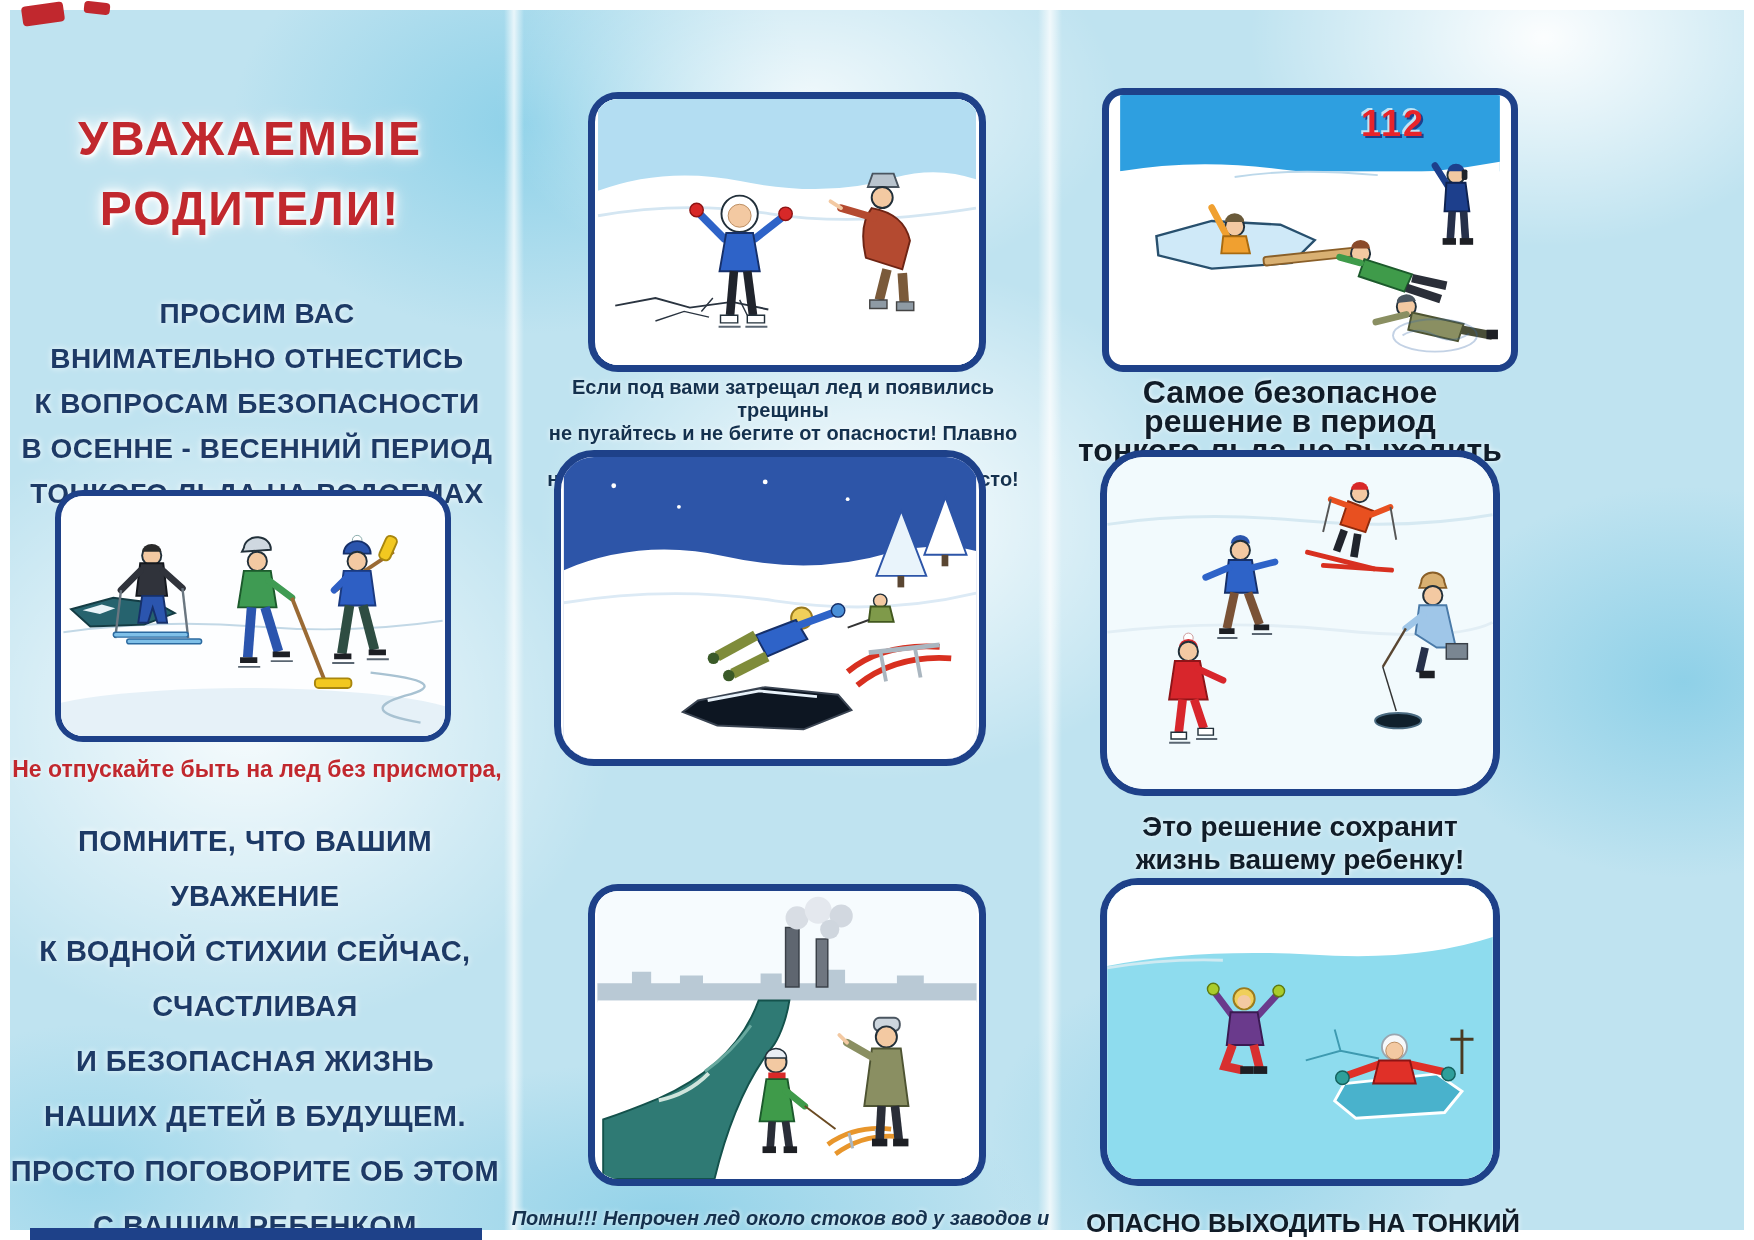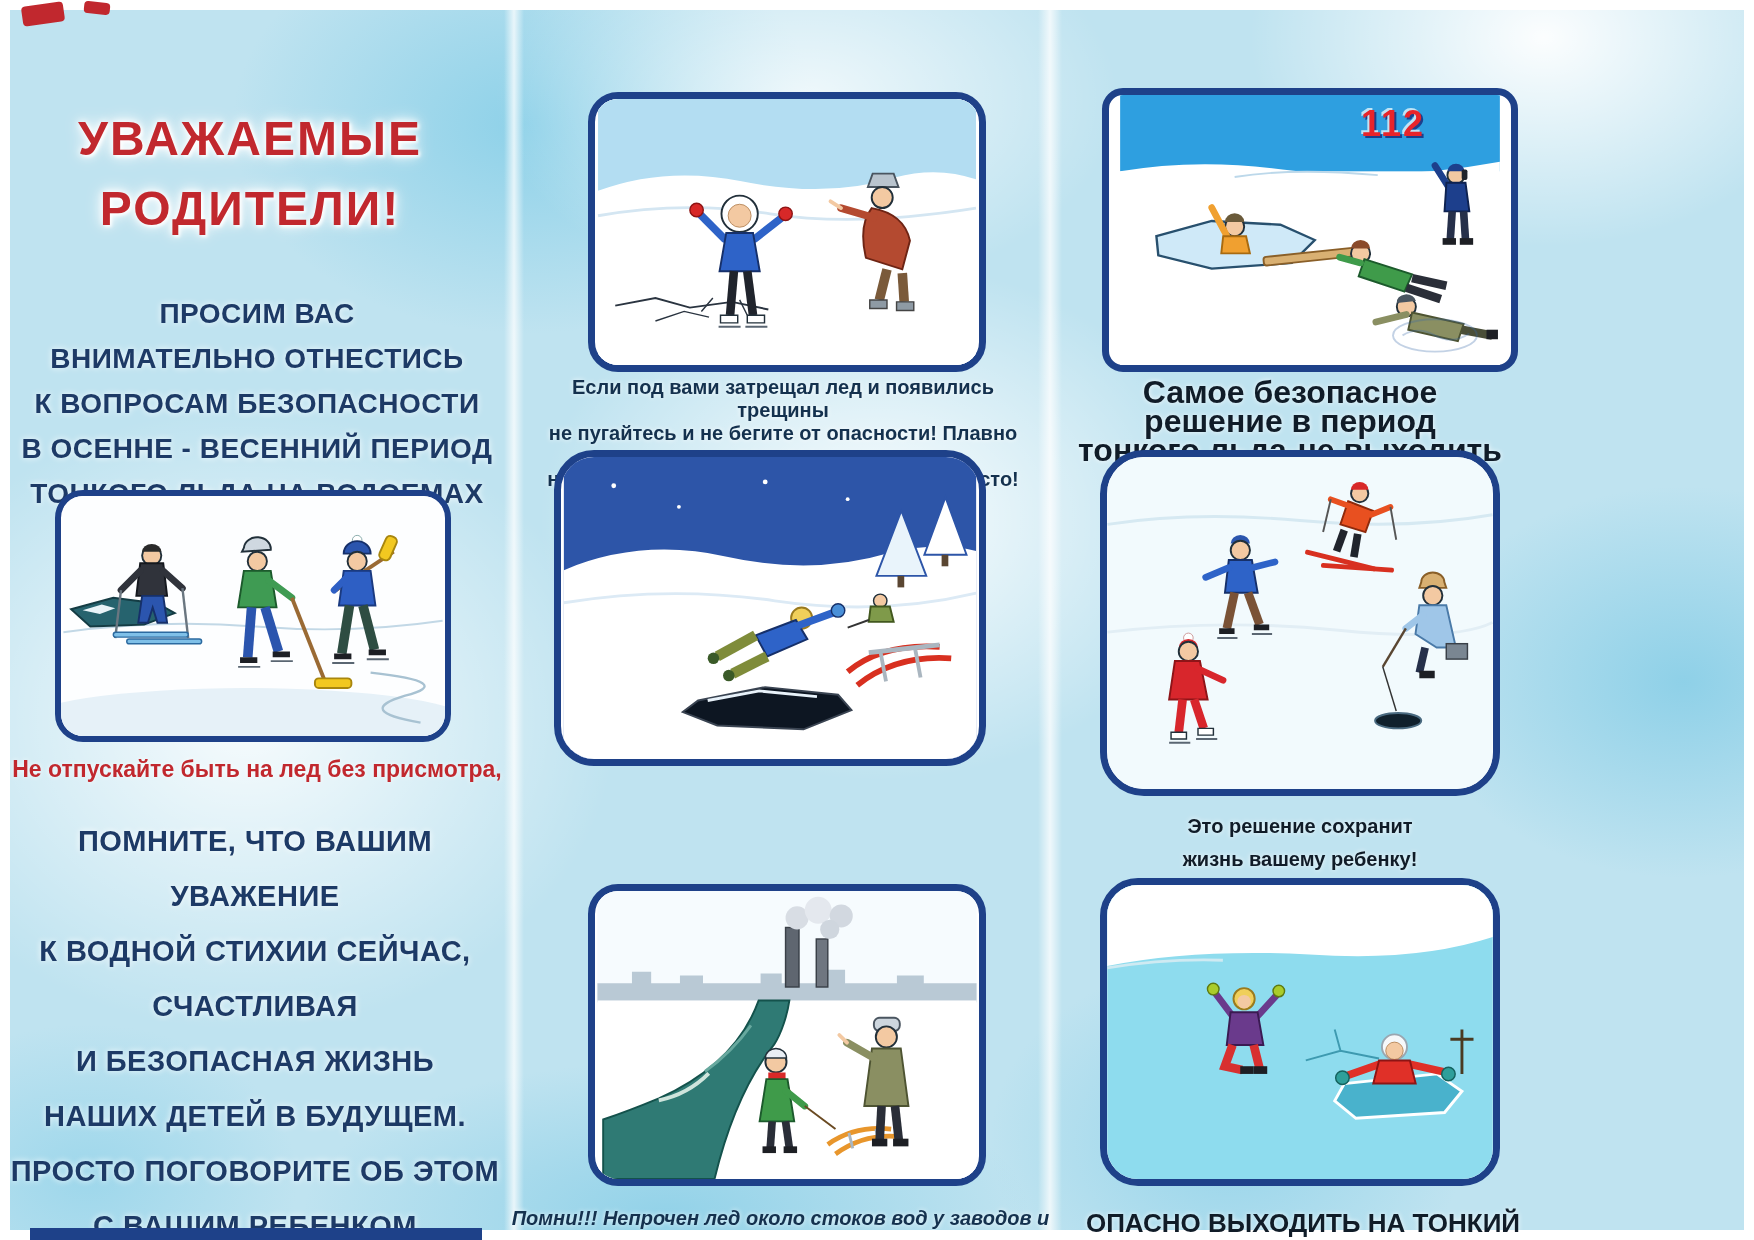--- a/index.html
+++ b/index.html
@@ -388,21 +388,21 @@
         <line x1="310" y1="178" x2="286" y2="218" stroke="#5a4632" stroke-width="2.5"></line>
         <line x1="286" y1="218" x2="300" y2="264" stroke="#333" stroke-width="1.5"></line>
         <rect x="352" y="194" width="22" height="16" fill="#7a8692" stroke="#3a4048" stroke-width="1.5"></rect>
         <path d="M330,198 l-6,26" stroke="#26304a" stroke-width="8"></path>
         <path d="M324,226 h16" stroke="#1d1f24" stroke-width="8"></path>
         <ellipse cx="302" cy="274" rx="24" ry="8" fill="#10202c" stroke="#4a6a80" stroke-width="2"></ellipse>
       </g>
     </svg>
   </div>
 
-  <div class="abs ctr cap capR" style="left:1090px;top:810px;width:420px;font-size:20px;line-height:33px;">
+  <div class="abs ctr cap capR" style="left:1090px;top:810px;width:420px;font-size:28px;line-height:33px;">
     <div>Это решение сохранит</div>
     <div>жизнь вашему ребенку!</div>
   </div>
 
   <div class="panel" style="left:1100px;top:878px;width:400px;height:308px;border-radius:38px;">
     <svg viewBox="0 0 400 305">
       <rect width="400" height="305" fill="#8edcee"></rect>
       <path d="M0,0 h400 v54 q-80,26 -190,18 Q90,66 0,84 Z" fill="#ffffff"></path>
       <path d="M0,86 q60,-10 120,-8" stroke="#cfeaf2" stroke-width="3" fill="none"></path>
       <path d="M206,182 l36,-10 40,8 m-40,-8 l-6,-22" stroke="#3e9ab0" stroke-width="2" fill="none"></path>

